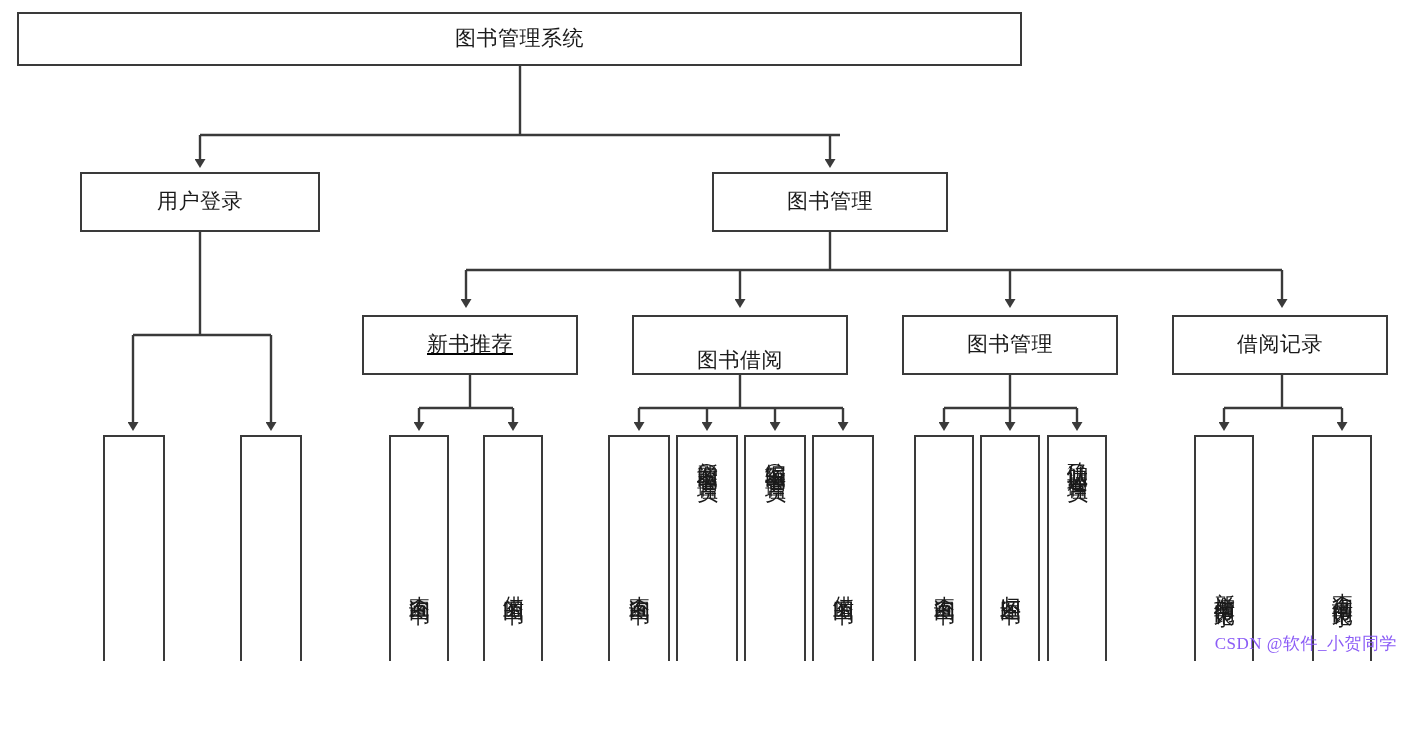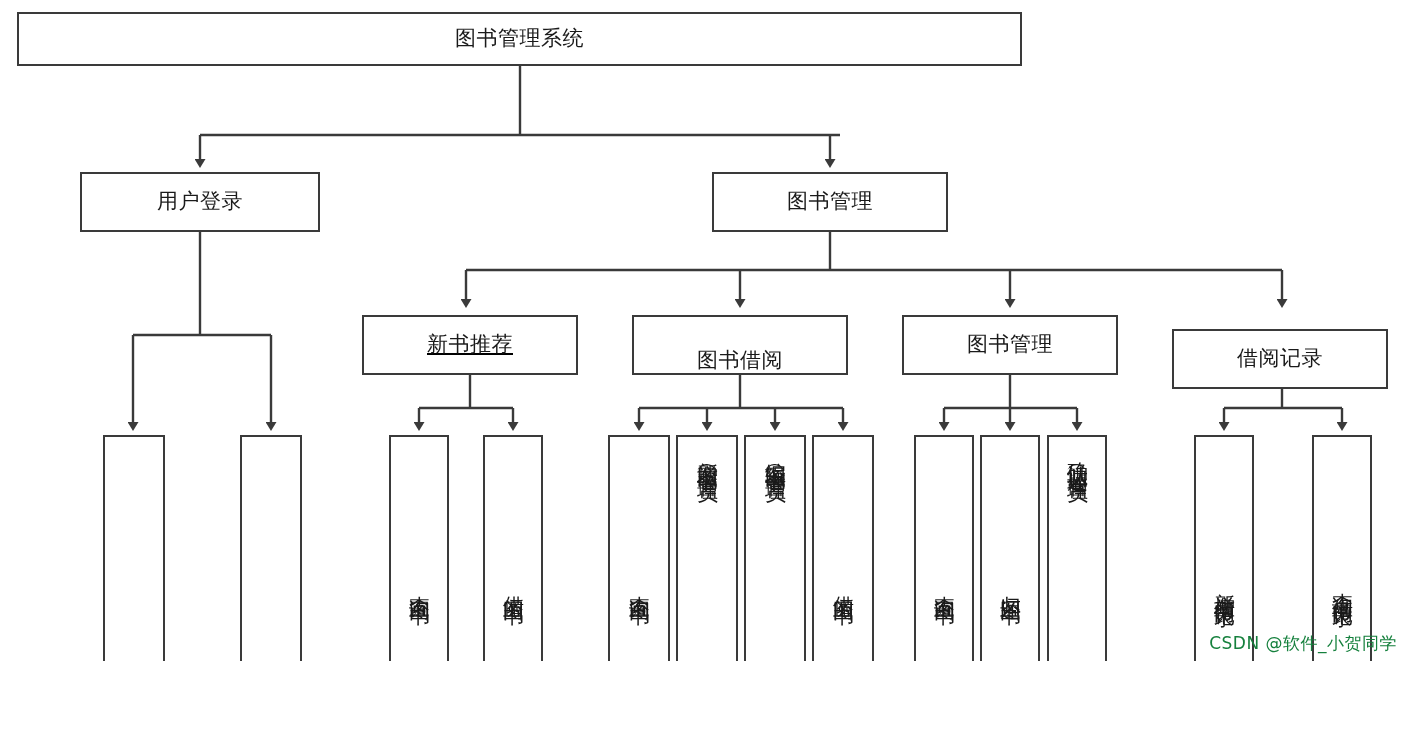--- a/index.html
+++ b/index.html
@@ -66,23 +66,24 @@
   }
   .node.vert.anchor-top {
     align-items: flex-start;
     padding-top: 8px;
   }
   .watermark {
     position: absolute;
     right: 8px;
     bottom: 6px;
     font-size: 17px;
-    color: #15803d;
+    color: #8b5cf6;
     white-space: nowrap;
     letter-spacing: 0.5px;
+    font-family: Liberation Serif, serif;
   }
 </style>
 </head>
 <body>
 
 <div id="diagram-root">
 
   <svg class="edges" viewBox="0 0 1405 747" xmlns="http://www.w3.org/2000/svg">
     <defs>
       <marker id="arrow" markerWidth="9" markerHeight="11" refX="1" refY="5.5" orient="auto" markerUnits="userSpaceOnUse">
@@ -146,21 +147,21 @@
 
   <div class="node horiz" style="left:362px; top:315px; width:216px; height:60px;text-decoration:underline;">
     <span class="node-label">新书推荐</span>
   </div>
   <div class="node horiz" style="left:632px; top:315px; width:216px; height:60px;align-items:flex-end;">
     <span class="node-label">图书借阅</span>
   </div>
   <div class="node horiz" style="left:902px; top:315px; width:216px; height:60px;">
     <span class="node-label">图书管理</span>
   </div>
-  <div class="node horiz" style="left:1172px; top:315px; width:216px; height:60px;margin-top:14px;">
+  <div class="node horiz" style="left:1172px; top:315px; width:216px; height:60px;">
     <span class="node-label">借阅记录</span>
   </div>
 
   <div class="node vert anchor-bottom" style="left:103px; top:435px; width:62px; height:300px;">
     <span class="node-label">用户登录</span>
   </div>
   <div class="node vert anchor-bottom" style="left:240px; top:435px; width:62px; height:300px;">
     <span class="node-label">注销登录</span>
   </div>
 

